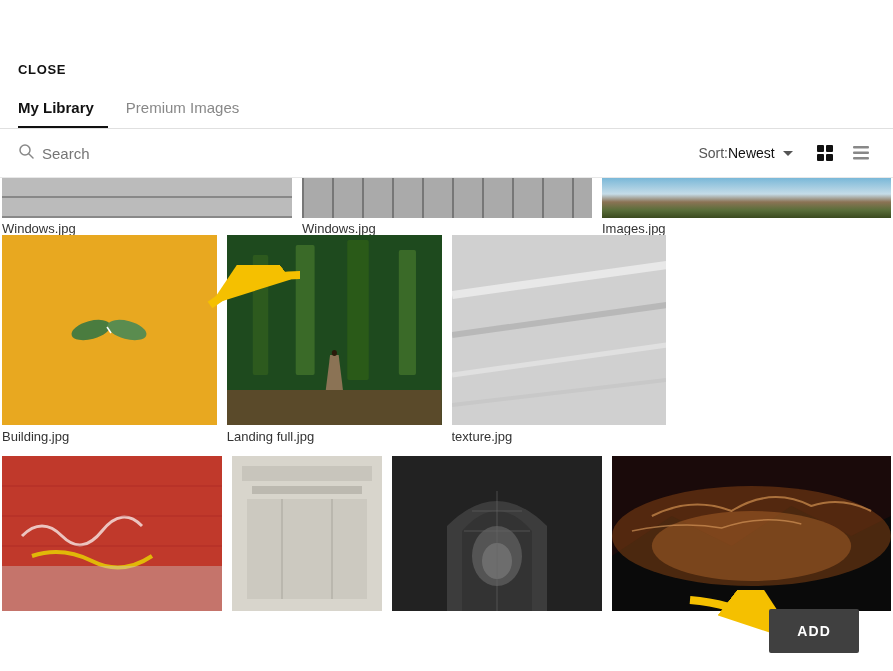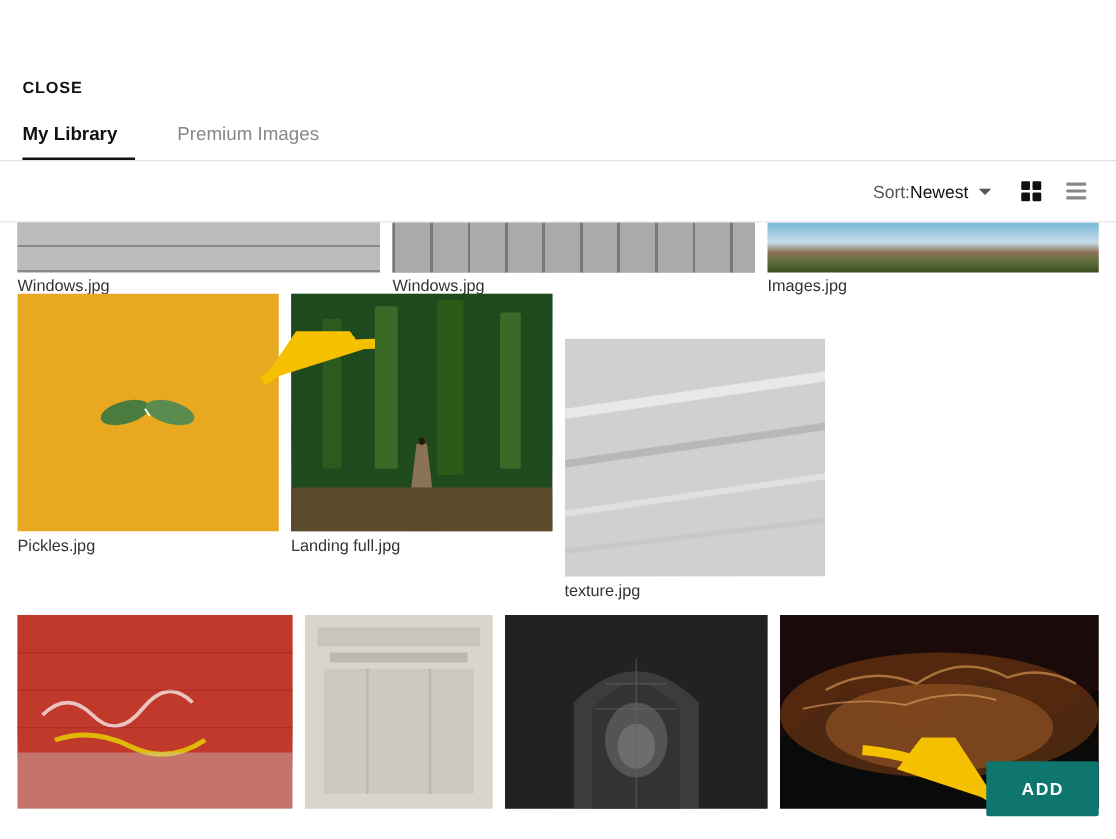--- a/index.html
+++ b/index.html
@@ -27,21 +27,21 @@
       padding: 4px 0 10px 0;
       background: none;
       border: none;
       margin-top: 48px;
     }
 
     
     .tabs {
       display: flex;
       align-items: flex-start;
-      gap: 16px;
+      gap: 0;
       margin-top: 4px;
     }
     .tab {
       font-size: 15px;
       color: #888;
       padding: 8px 14px 10px 0;
       cursor: pointer;
       border-bottom: 2px solid transparent;
       margin-right: 18px;
       white-space: nowrap;
@@ -127,21 +127,21 @@
       font-size: 20px;
       display: flex;
       align-items: center;
     }
     .view-icon-btn.active {
       color: #111;
     }
 
     
     .gallery {
-      padding: 0 14px;
+      padding: 0 2px;
       overflow-y: auto;
     }
 
     
     .img-name {
       font-size: 13px;
       color: #333;
       margin-top: 3px;
       margin-bottom: 8px;
     }
@@ -187,22 +187,22 @@
       display: grid;
       grid-template-columns: 220px 150px 210px 1fr;
       gap: 10px;
       margin-top: 4px;
     }
 
     
     .add-btn {
       position: absolute;
       bottom: 18px;
-      right: 14px;
-      background: #0f766e;
+      right: 34px;
+      background: #404040;
       color: #fff;
       font-size: 14px;
       font-weight: 600;
       letter-spacing: 0.08em;
       padding: 14px 28px;
       border: none;
       border-radius: 2px;
       cursor: pointer;
       z-index: 10;
     }
@@ -240,20 +240,29 @@
 
 <div class="header">
   <button class="close-btn">CLOSE</button>
   <div class="tabs">
     <div class="tab active">My Library</div>
     <div class="tab">Premium Images</div>
   </div>
 </div>
 
 <div class="toolbar">
+  <div class="search-wrapper">
+    <span class="search-icon-svg">
+      <svg width="16" height="16" viewBox="0 0 16 16" fill="none" xmlns="http://www.w3.org/2000/svg">
+        <circle cx="7" cy="7" r="5" stroke="#888" stroke-width="1.5"></circle>
+        <line x1="11" y1="11" x2="15" y2="15" stroke="#888" stroke-width="1.5" stroke-linecap="round"></line>
+      </svg>
+    </span>
+    <input class="search-input" type="text" placeholder="Search" style="">
+  </div>
   <div class="sort-wrapper">
     <span class="sort-label">Sort:</span>
     <div class="sort-dropdown-wrap">
       <select class="sort-select">
         <option>Newest</option>
         <option>Oldest</option>
         <option>Name</option>
       </select>
     </div>
   </div>
@@ -296,21 +305,21 @@
   <div class="grid-row">
 
     <div class="grid-item">
       <div class="bg-pickles" style="width:100%;height:190px;position:relative;">
         <svg class="pickle-svg" width="80" height="50" viewBox="0 0 80 50">
           <ellipse cx="22" cy="25" rx="20" ry="9" fill="#4a7c3f" transform="rotate(-15 22 25)"></ellipse>
           <ellipse cx="58" cy="25" rx="20" ry="9" fill="#5a8c4f" transform="rotate(15 58 25)"></ellipse>
           <line x1="38" y1="22" x2="42" y2="28" stroke="#fff" stroke-width="1.5"></line>
         </svg>
       </div>
-      <div class="img-name">Pickles.jpg</div>
+      <div class="img-name">Building.jpg</div>
     </div>
 
 
     <div class="grid-item">
       <div class="bg-landing" style="width:100%;height:190px;position:relative;">
         <svg width="100%" height="100%" viewBox="0 0 250 190" preserveAspectRatio="none" style="position:absolute;top:0;left:0;">
           <rect width="250" height="190" fill="#1e4a1e"></rect>
 
           <rect x="30" y="20" width="18" height="120" fill="#2d5a1e" rx="2"></rect>
           <rect x="80" y="10" width="22" height="130" fill="#3a6a28" rx="2"></rect>
@@ -320,21 +329,21 @@
           <polygon points="110,190 140,190 130,120 120,120" fill="#8b7355"></polygon>
 
           <rect x="0" y="155" width="250" height="35" fill="#5a4a2a"></rect>
 
           <circle cx="125" cy="118" r="3" fill="#2a1a0a"></circle>
         </svg>
       </div>
       <div class="img-name">Landing full.jpg</div>
     </div>
 
-    <div class="grid-item" style="overflow:hidden;margin-top:36px;">
+    <div class="grid-item" style="overflow:hidden;">
       <div class="bg-texture" style="width:100%;height:190px;position:relative;">
         <svg width="100%" height="100%" viewBox="0 0 180 190" preserveAspectRatio="none" style="position:absolute;top:0;left:0;">
           <rect width="180" height="190" fill="#d0d0d0"></rect>
 
           <line x1="0" y1="60" x2="180" y2="30" stroke="#e8e8e8" stroke-width="8"></line>
           <line x1="0" y1="100" x2="180" y2="70" stroke="#b8b8b8" stroke-width="6"></line>
           <line x1="0" y1="140" x2="180" y2="110" stroke="#e0e0e0" stroke-width="5"></line>
           <line x1="0" y1="170" x2="180" y2="145" stroke="#c8c8c8" stroke-width="4"></line>
         </svg>
       </div>

